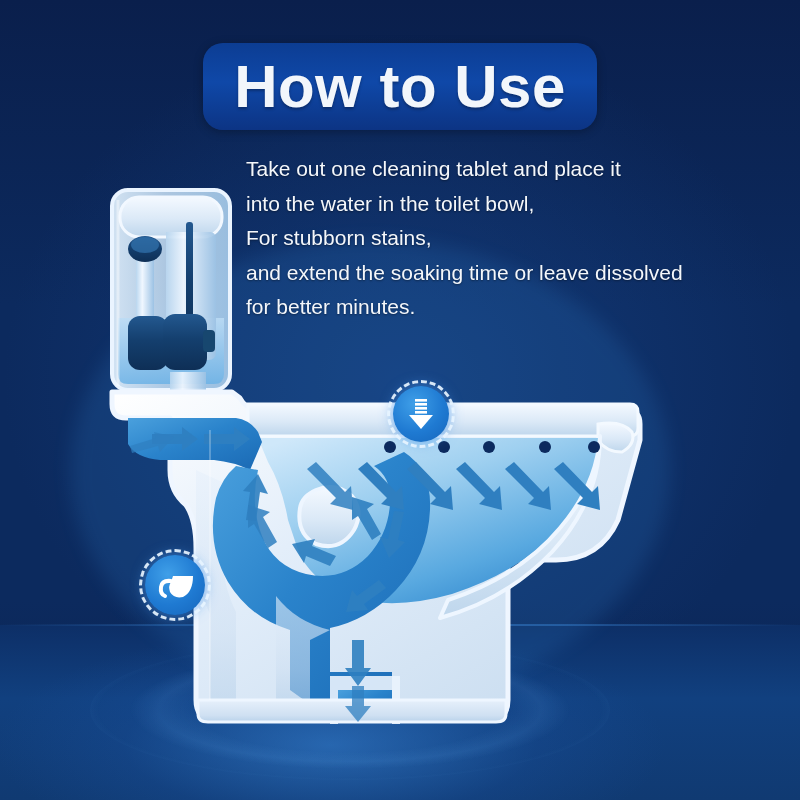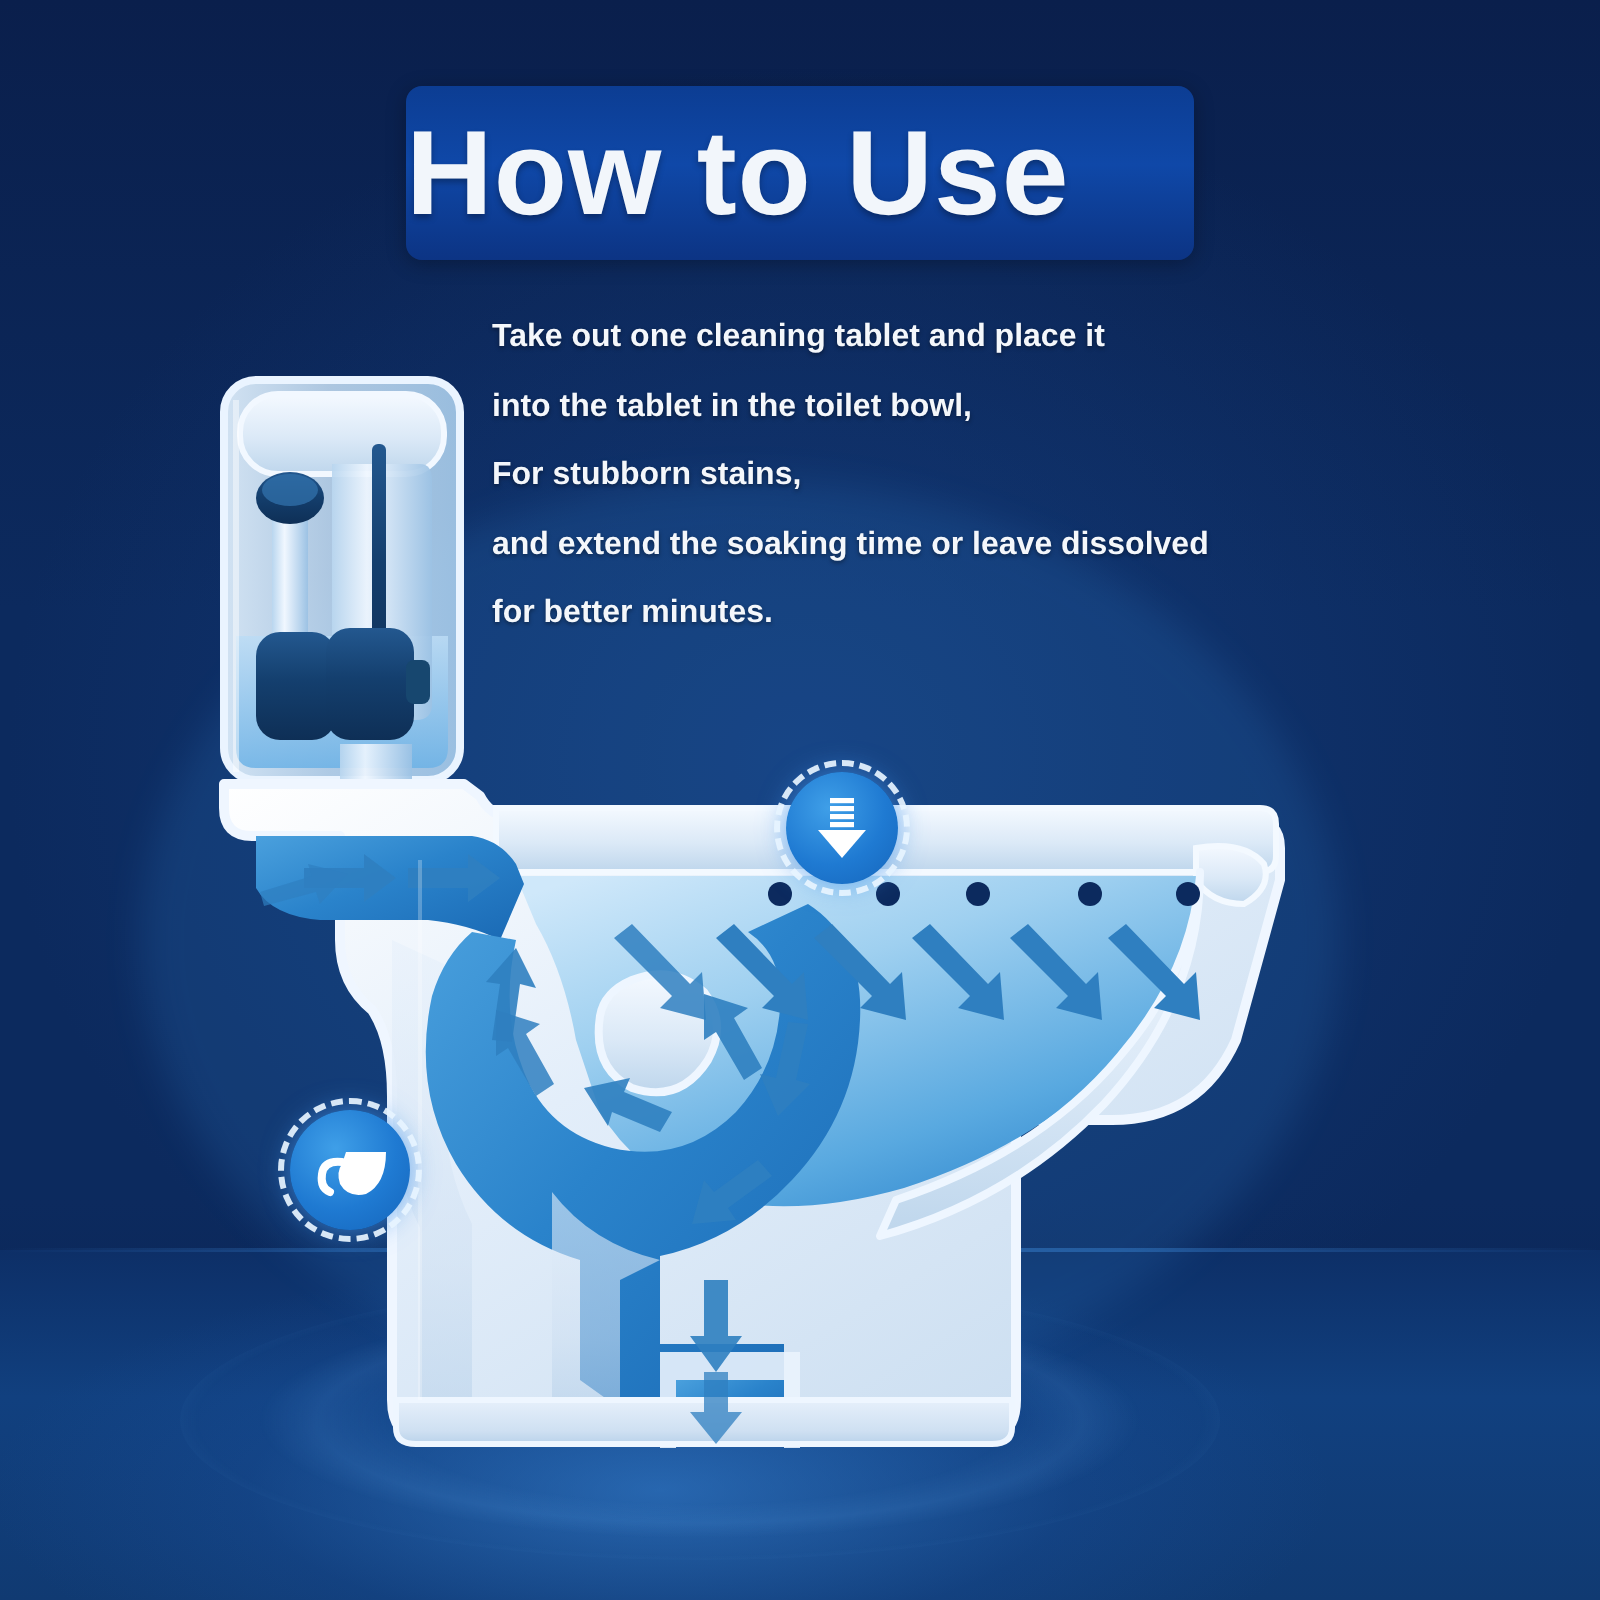--- a/index.html
+++ b/index.html
@@ -55,46 +55,47 @@
     background:
       radial-gradient(ellipse at center, rgba(110,185,255,0.0) 42%, rgba(110,185,255,0.10) 52%, rgba(110,185,255,0.0) 60%),
       radial-gradient(ellipse at center, rgba(110,185,255,0.0) 68%, rgba(110,185,255,0.09) 76%, rgba(110,185,255,0.0) 85%);
   }
 
   
   .title-banner {
     position: absolute;
     left: 203px; top: 43px;
     width: 394px; height: 87px;
-    border-radius: 8px;
+    border-radius: 20px;
     background: linear-gradient(180deg, #0c3d93 0%, #0f48a8 45%, #0c3484 100%);
     box-shadow: 0 2px 10px rgba(0,0,0,0.28);
     display: flex;
     align-items: center;
+    justify-content: center;
   }
   .title-text {
     color: #f2f6fb;
     font-size: 60px;
     font-weight: bold;
     letter-spacing: 0.5px;
     line-height: 1;
     text-shadow: 0 2px 3px rgba(0,0,0,0.30);
     white-space: nowrap;
   }
 
   
   .copy {
     position: absolute;
     left: 246px; top: 152px;
     width: 470px;
   }
   .copy-line {
     color: #f4f7fb;
-    font-size: 16px;
-    font-weight: bold;
+    font-size: 21px;
+    font-weight: normal;
     line-height: 34.5px;
     white-space: nowrap;
     text-shadow: 0 1px 2px rgba(0,0,0,0.40);
   }
 
   
   .toilet-wrap {
     position: absolute;
     left: 0; top: 0;
     width: 800px; height: 800px;
@@ -371,19 +372,19 @@
     </div>
     <div class="ring"></div>
   </div>
 
   <div class="title-banner">
     <div class="title-text">How to Use</div>
   </div>
 
   <div class="copy">
     <div class="copy-line">Take out one cleaning tablet and place it</div>
-    <div class="copy-line">into the tablet in the toilet bowl,</div>
+    <div class="copy-line">into the water in the toilet bowl,</div>
     <div class="copy-line">For stubborn stains,</div>
     <div class="copy-line">and extend the soaking time or leave dissolved</div>
     <div class="copy-line">for better minutes.</div>
   </div>
 
 </div>
 
 </body></html>

